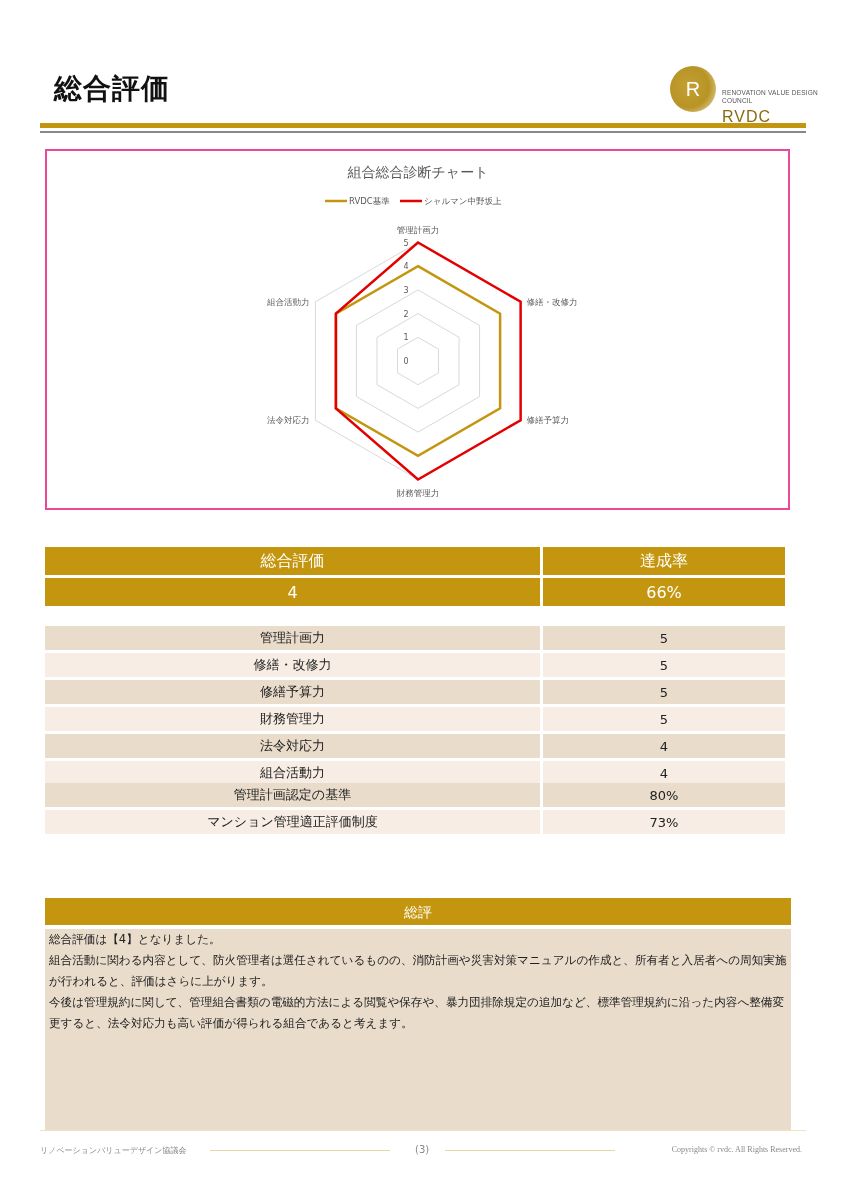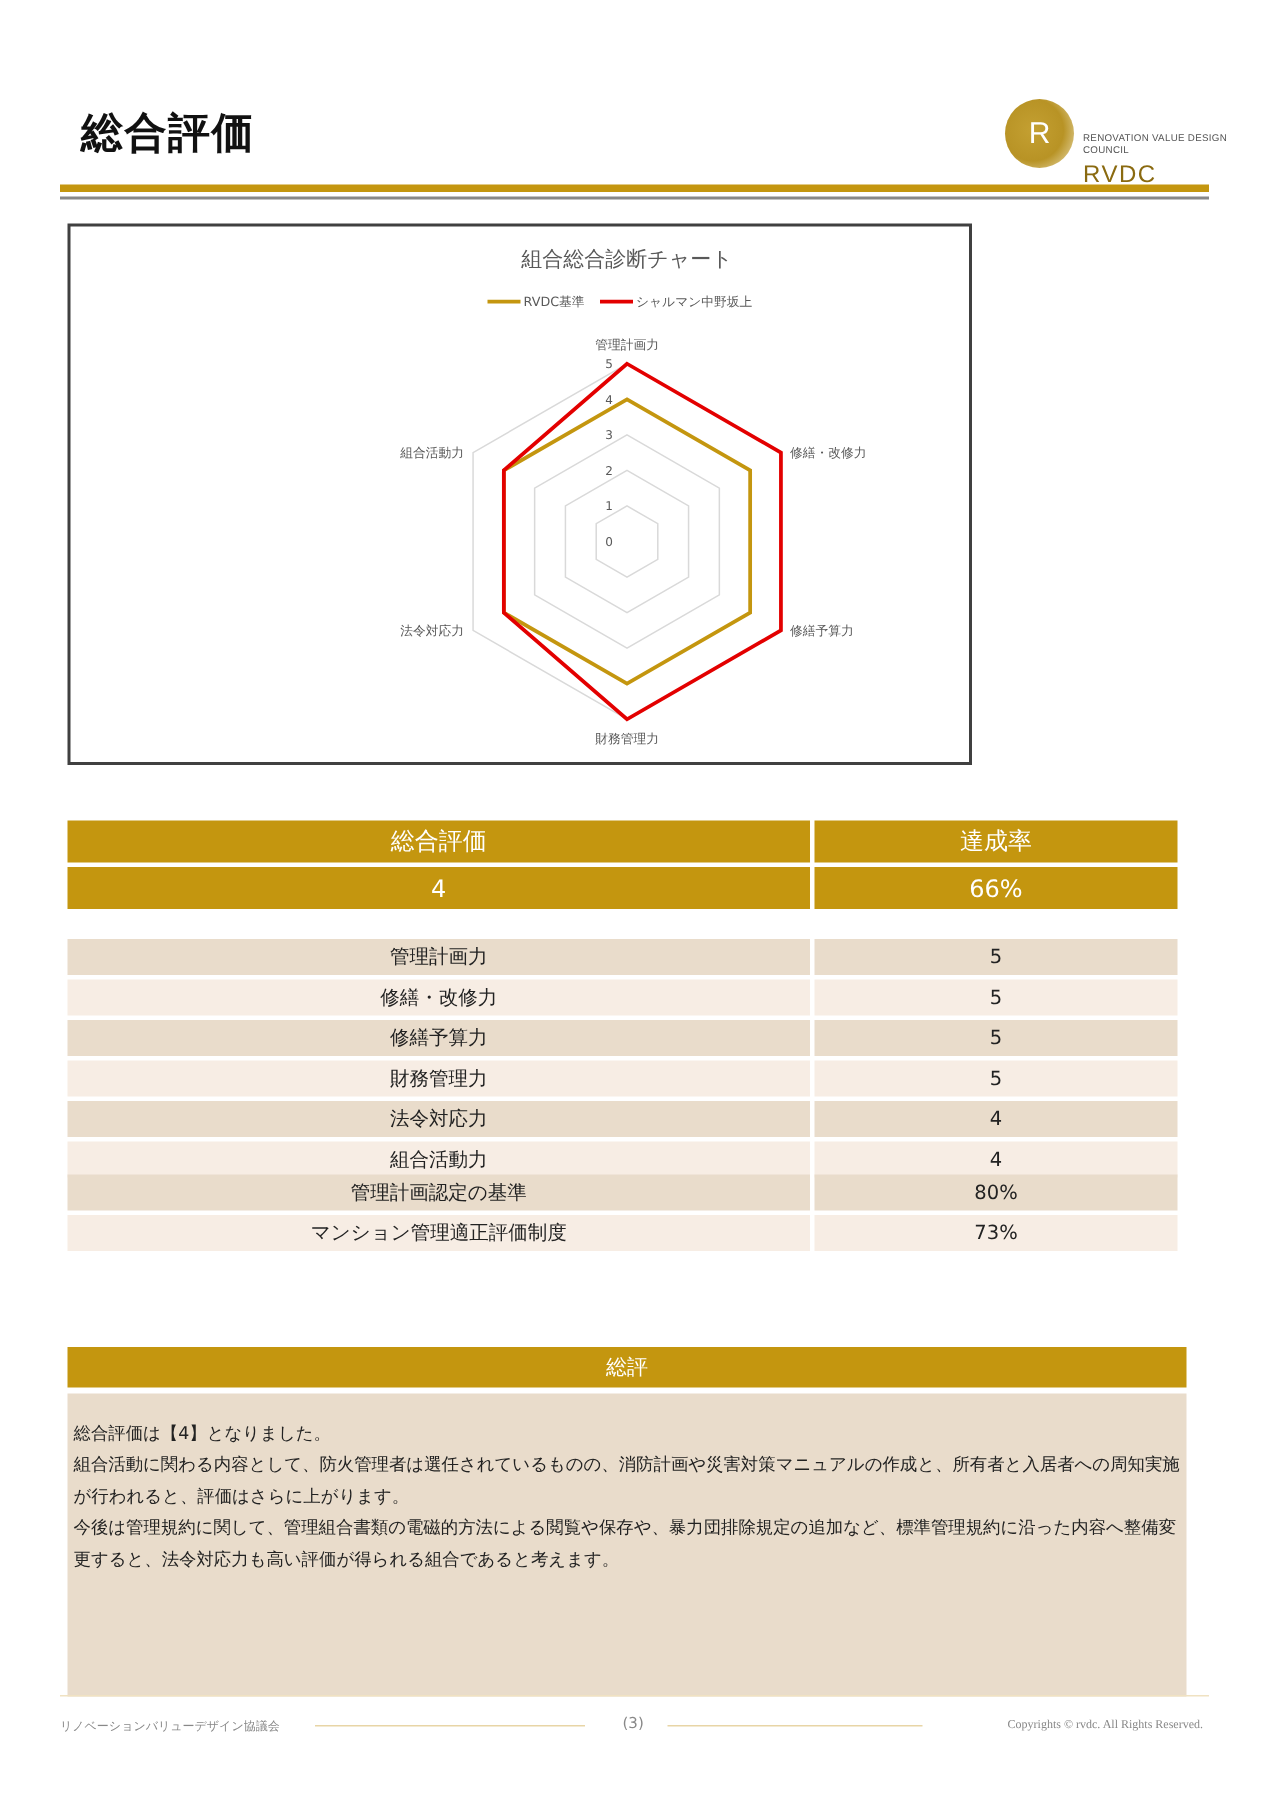--- a/index.html
+++ b/index.html
@@ -11,33 +11,33 @@
   .logo { position: absolute; left: 670px; top: 66px; width: 150px; height: 50px; }
   .logo-mark { position: absolute; left: 0; top: 0; width: 46px; height: 46px; border-radius: 50%;
      background: radial-gradient(circle at 40% 45%, #c4a032 0%, #b89325 55%, #d7c07a 80%, #ece1bd 100%); }
   .logo-mark span { position: absolute; left: 0; top: 0; width: 46px; height: 46px; line-height: 46px; text-align: center; color: #fff; font-size: 20px; font-family: "Liberation Sans", sans-serif; }
   .logo-name { position: absolute; left: 52px; top: 2px; font-family: "Liberation Sans", sans-serif; font-size: 16px; color: #8a6a10; letter-spacing: 1px; margin-top: 40px; }
   .logo-sub { position: absolute; left: 52px; top: 23px; font-family: "Liberation Sans", sans-serif; font-size: 6.5px; line-height: 8px; color: #555; letter-spacing: 0.2px; }
 
   .rule-gold { position: absolute; left: 40px; top: 123px; width: 766px; height: 5px; background: #c4960f; }
   .rule-gray { position: absolute; left: 40px; top: 131px; width: 766px; height: 2px; background: #888; }
 
-  .chart-box { position: absolute; left: 45px; top: 149px; width: 603px; height: 361px; border: 2px solid #404040; background: #fff; }
+  .chart-box { position: absolute; left: 45px; top: 149px; width: 745px; height: 361px; border: 2px solid #ec4899; background: #fff; }
   .chart-svg { position: absolute; left: 0; top: 0; }
 
   table.grid { position: absolute; left: 45px; width: 746px; border-collapse: separate; border-spacing: 3px 3px; margin-left: -3px; }
   table.grid td { text-align: center; }
   .t-head td { background: #c4960f; color: #fff; font-size: 16px; height: 28px; }
   .t-row td { font-size: 13px; color: #222; height: 24px; }
   .t-row.odd td { background: #e9dccb; }
   .t-row.even td { background: #f7ede4; }
   .col1 { width: 495px; }
 
   .review-head { position: absolute; left: 45px; top: 898px; width: 746px; height: 27px; background: #c4960f; color: #fff; text-align: center; line-height: 29px; font-size: 14px; }
-  .review-body { position: absolute; left: 45px; top: 929px; width: 746px; height: 202px; background: #e9dccb; padding: 16px 4px; font-size: 11.6px; line-height: 21px; color: #222; }
+  .review-body { position: absolute; left: 45px; top: 929px; width: 746px; height: 202px; background: #e9dccb; padding: 0 4px; font-size: 11.6px; line-height: 21px; color: #222; }
   .review-body p { margin: 0; }
 
   .footer { position: absolute; left: 40px; top: 1130px; width: 766px; }
   .footer-topline { position: absolute; left: 0; top: 0; width: 766px; height: 1px; background: #f0e2c2; }
   .footer-left { position: absolute; left: 0; top: 15px; font-size: 8px; color: #888; }
   .footer-page { position: absolute; left: 375px; top: 14px; font-size: 10px; color: #888; }
   .footer-right { position: absolute; right: 4px; top: 15px; font-size: 8px; color: #888; font-family: Liberation Serif, serif; }
   .footer-line { position: absolute; top: 20px; height: 1px; background: #e8d5a6; }
 </style>
 </head>

